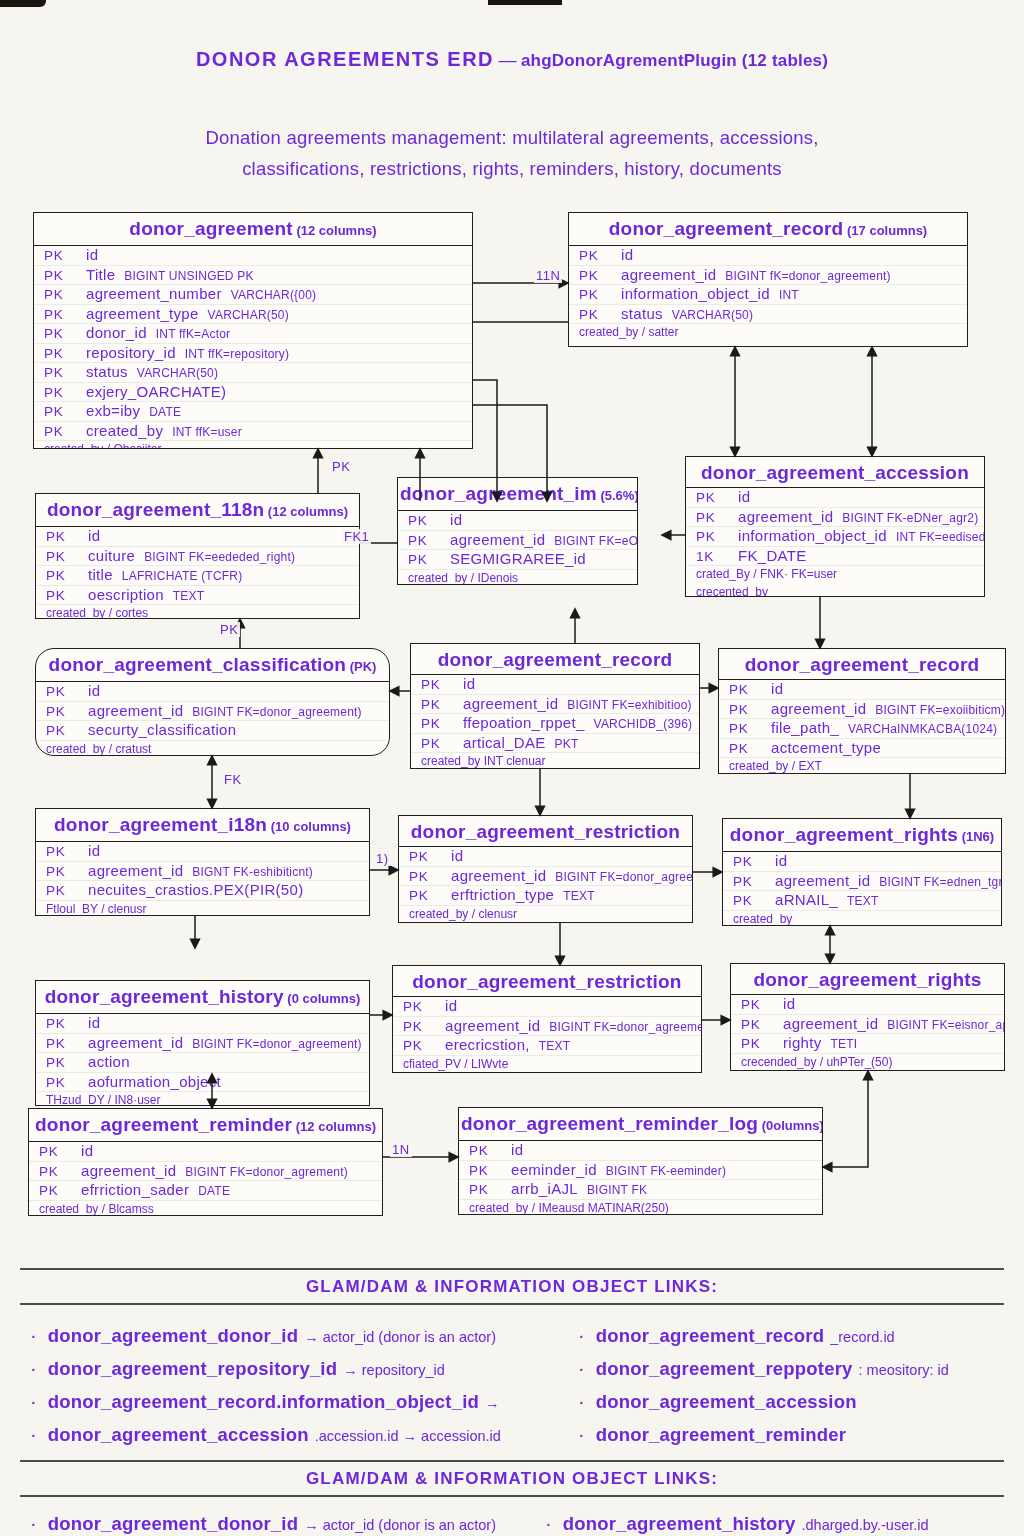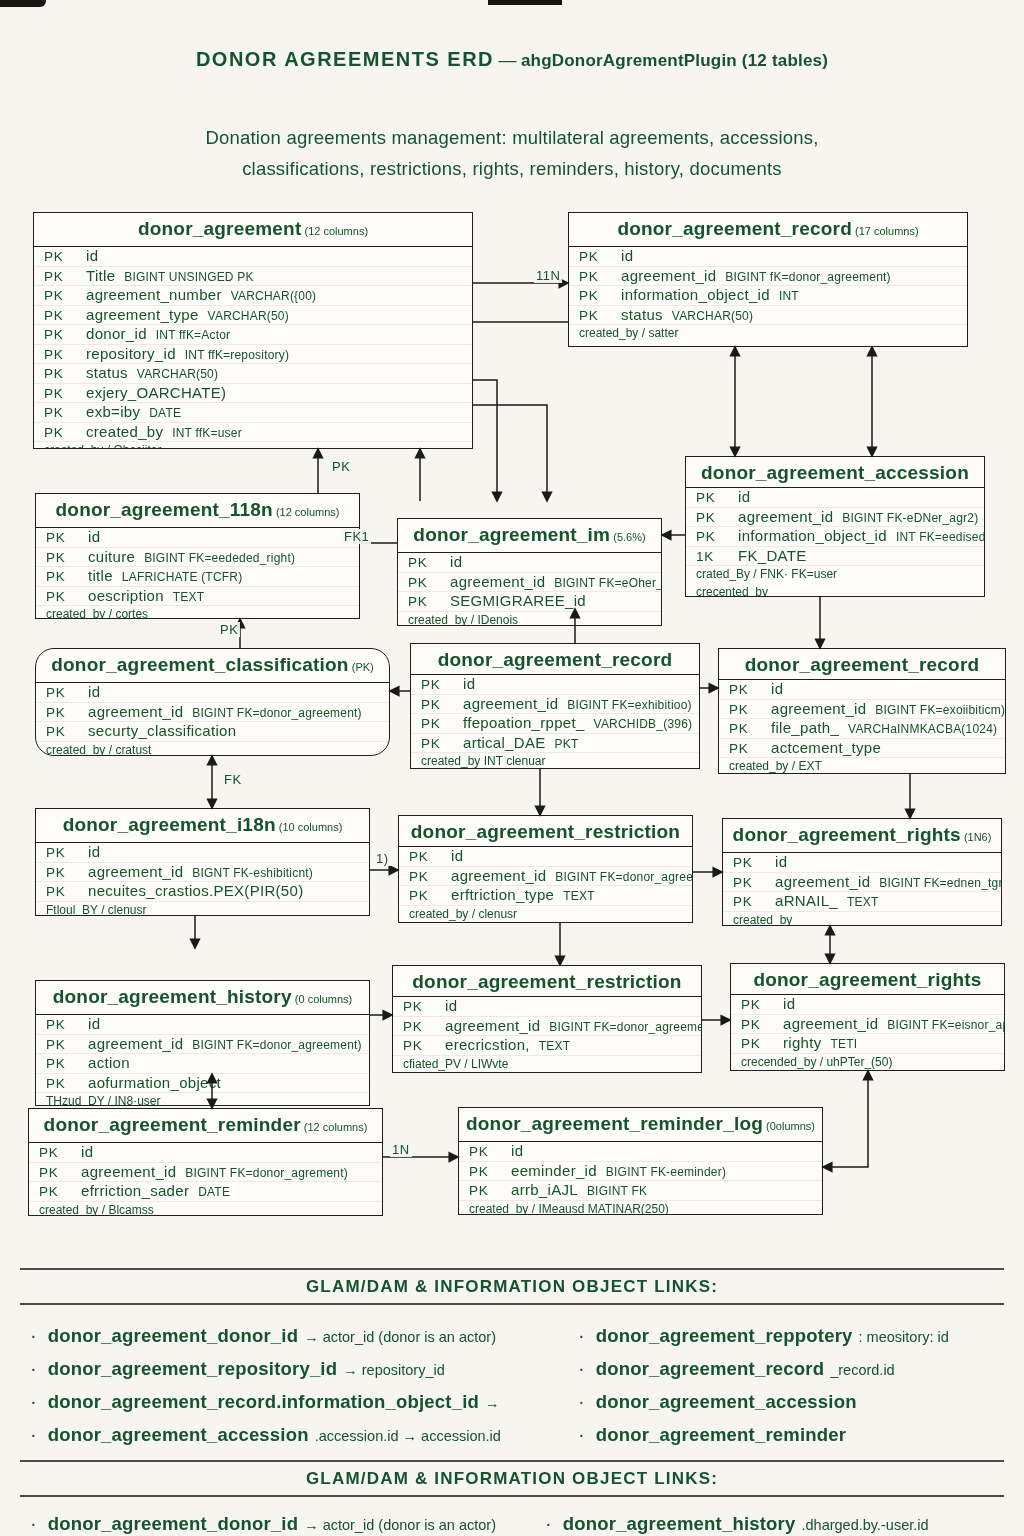--- a/index.html
+++ b/index.html
@@ -1,32 +1,32 @@
 <!DOCTYPE html>
 <html><head>
 <meta charset="utf-8">
 <style>
   html,body{margin:0;padding:0;}
   .page{position:relative;width:1024px;height:1536px;background:#f6f5f0;
-        font-family:"Liberation Sans",sans-serif;color:#14532d;overflow:hidden;}
+        font-family:"Liberation Sans",sans-serif;color:#6d28d9;overflow:hidden;}
   .artifact{position:absolute;background:#191610;}
   .a1{left:0;top:0;width:46px;height:7px;border-radius:0 0 6px 0;}
   .a2{left:488;top:0;width:74px;height:5px;}
   .a2{left:488px;}
   .title{position:absolute;top:48px;left:0;width:100%;text-align:center;white-space:nowrap;}
   .t-main{font-size:20px;font-weight:bold;letter-spacing:1.5px;}
   .t-dash{font-size:18px;}
   .t-sub{font-size:17px;font-weight:bold;letter-spacing:.2px;}
   .subtitle{position:absolute;top:122px;left:142px;width:740px;text-align:center;
             font-size:18.5px;line-height:31px;letter-spacing:.2px;}
   
   .ebox{position:absolute;background:#fdfcf9;border:1.7px solid #1f1f1f;box-sizing:border-box;overflow:hidden;}
   .etitle{font-weight:bold;font-size:19px;line-height:23px;text-align:center;
           padding:4px 2px 3px;border-bottom:1.7px solid #1f1f1f;white-space:nowrap;letter-spacing:.2px;}
-  .esuffix{font-weight:normal;font-size:11px;letter-spacing:0;}
+  .esuffix{font-weight:bold;font-size:13px;letter-spacing:0;}
   .erow{display:flex;align-items:baseline;height:18.5px;line-height:18.5px;padding:0 10px;
         border-bottom:1px solid rgba(120,115,100,.13);white-space:nowrap;}
   .erow:first-of-type{margin-top:2px;}
   .ek{min-width:42px;font-size:13.5px;letter-spacing:.8px;}
   .en{font-size:15px;letter-spacing:.3px;margin-right:9px;}
   .et{font-size:12px;letter-spacing:.2px;}
   .efoot{font-size:12px;line-height:15px;padding:1px 10px 2px;white-space:nowrap;}
   
   #wires{position:absolute;left:0;top:0;pointer-events:none;}
   #wires polyline{fill:none;stroke:#1a1a1a;stroke-width:1.5px;}
@@ -175,21 +175,21 @@
           <span class="en">title</span>
           <span class="et">LAFRICHATE (TCFR)</span>
         </div>
         <div class="erow">
           <span class="ek">PK</span>
           <span class="en">oescription</span>
           <span class="et">TEXT</span>
         </div>
         <div class="efoot">created_by / cortes</div>
       </div>
-      <div class="ebox" style="left: 397px; top: 518px; width: 265px; height: 108px;">
+      <div class="ebox" style="left: 397px; top: 477px; width: 241px; height: 108px;">
         <div class="etitle"><span class="ename">donor_agreement_im</span><span class="esuffix"> (5.6%)</span></div>
         <div class="erow">
           <span class="ek">PK</span>
           <span class="en">id</span>
         </div>
         <div class="erow">
           <span class="ek">PK</span>
           <span class="en">agreement_id</span>
           <span class="et">BIGINT FK=eOher_agt</span>
         </div>
@@ -457,22 +457,22 @@
 
   <div class="section" id="sec0" style="top:1228px;">
     <div class="shead">GLAM/DAM &amp; INFORMATION OBJECT LINKS:</div>
     <div class="scol left">
         <div class="litem"><span class="lmain">donor_agreement_donor_id</span><span class="lrest">→ actor_id (donor is an actor)</span></div>
         <div class="litem"><span class="lmain">donor_agreement_repository_id</span><span class="lrest">→ repository_id</span></div>
         <div class="litem"><span class="lmain">donor_agreement_record.information_object_id</span><span class="lrest">→</span></div>
         <div class="litem"><span class="lmain">donor_agreement_accession</span><span class="lrest">.accession.id → accession.id</span></div>
       </div>
     <div class="scol right">
+        <div class="litem"><span class="lmain">donor_agreement_record</span><span class="lrest">_record.id</span></div>
         <div class="litem"><span class="lmain">donor_agreement_reppotery</span><span class="lrest">: meository: id</span></div>
-        <div class="litem"><span class="lmain">donor_agreement_record</span><span class="lrest">_record.id</span></div>
         <div class="litem"><span class="lmain">donor_agreement_accession</span></div>
         <div class="litem"><span class="lmain">donor_agreement_reminder</span></div>
       </div>
   </div>
 
   <div class="section" id="sec1" style="top:1420px;">
     <div class="shead">GLAM/DAM &amp; INFORMATION OBJECT LINKS:</div>
     <div class="scol left">
         <div class="litem"><span class="lmain">donor_agreement_donor_id</span><span class="lrest">→ actor_id (donor is an actor)</span></div>
         <div class="litem"><span class="lmain">donor_agreement_repository_id</span><span class="lrest">→ repository.id</span></div>

